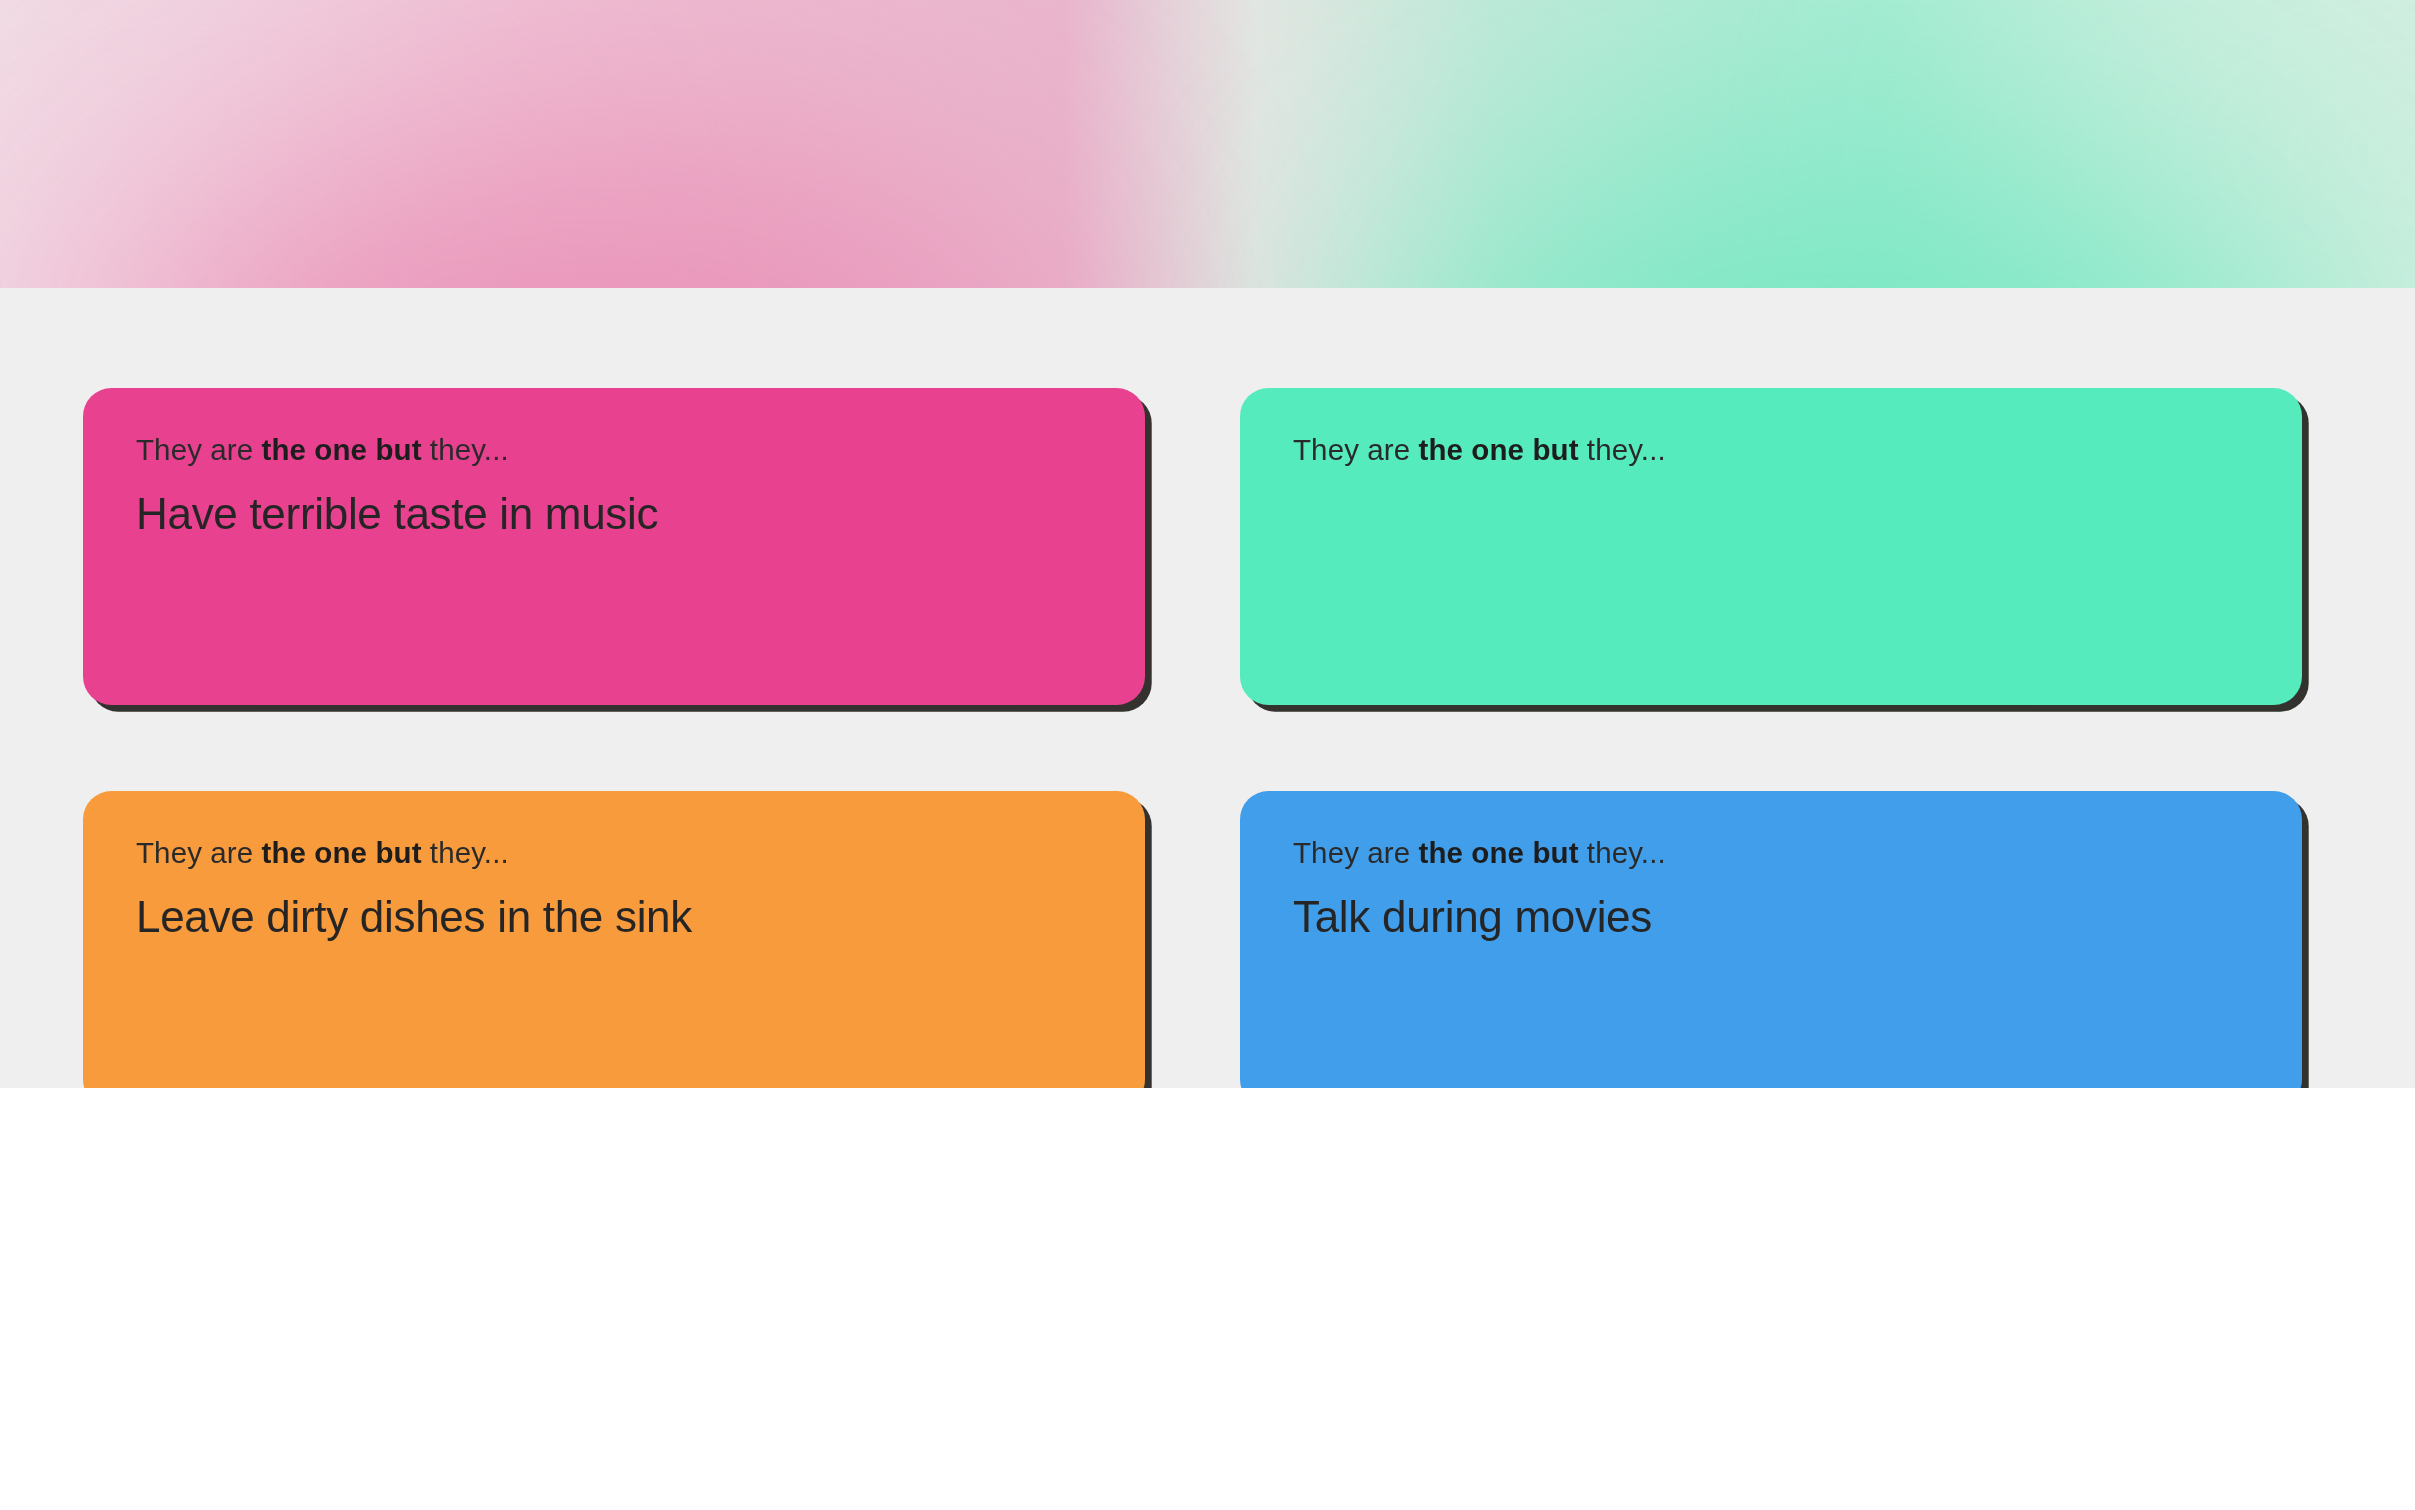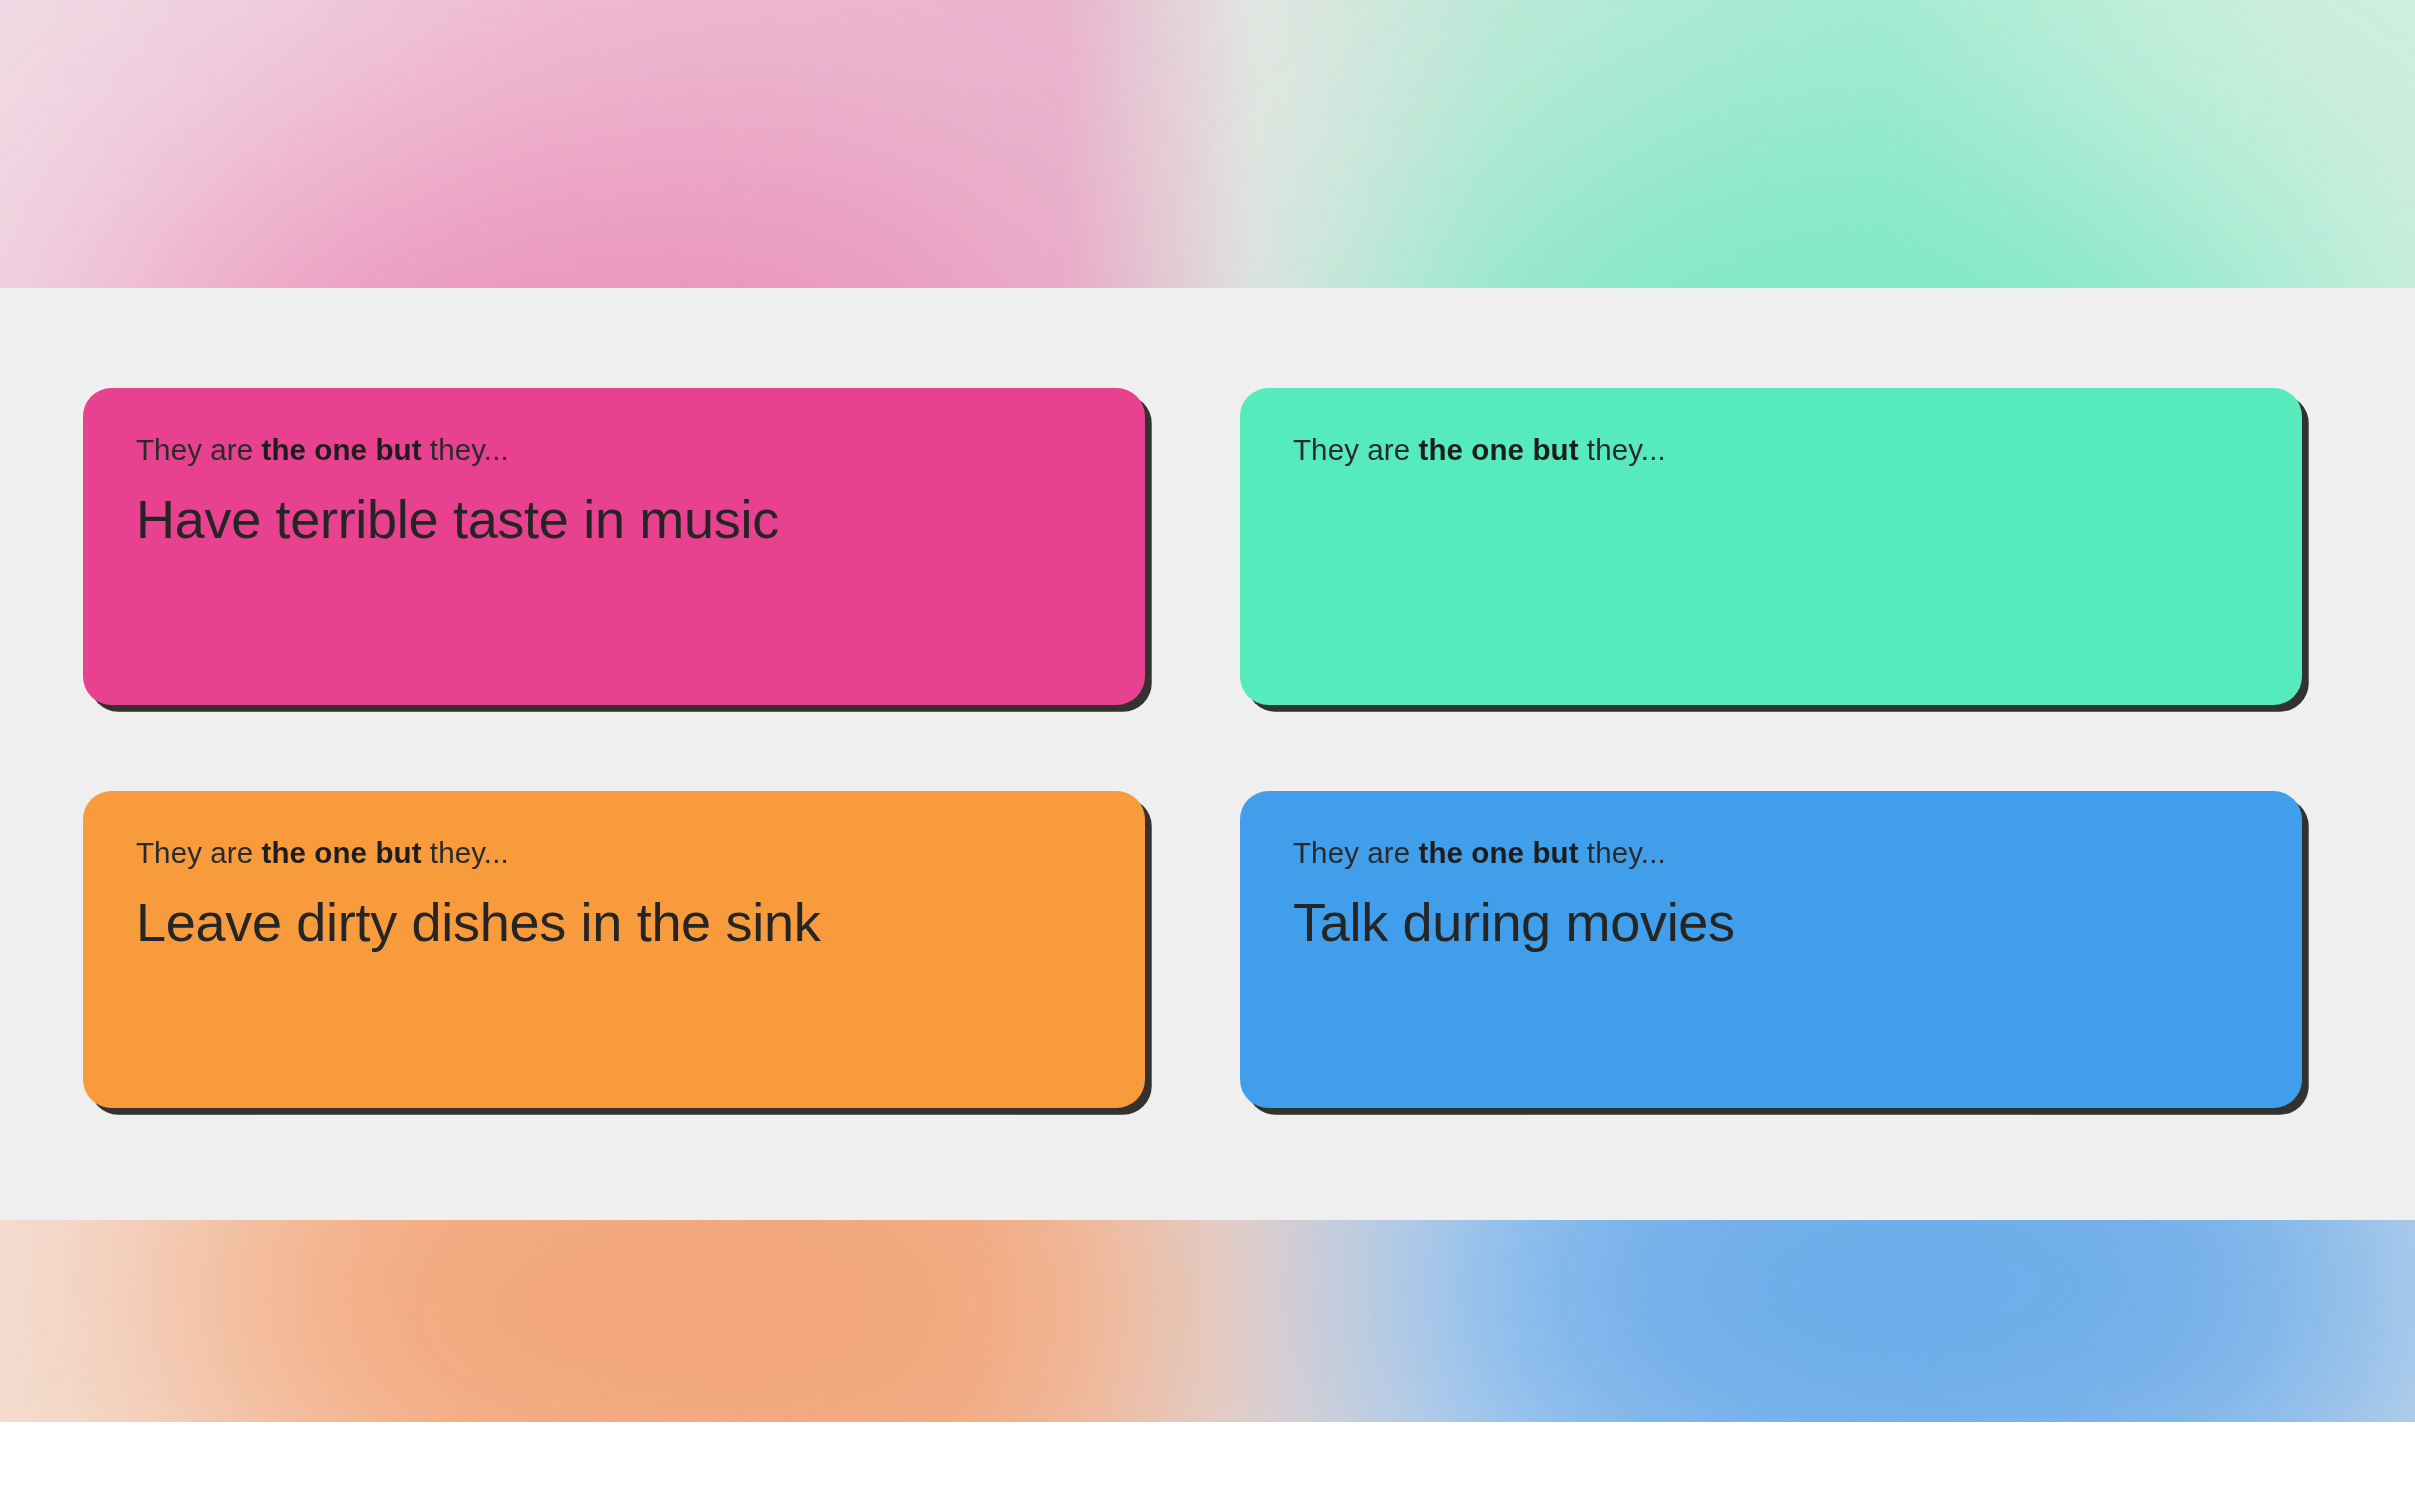--- a/index.html
+++ b/index.html
@@ -8,21 +8,21 @@
     padding: 0;
     background: #ffffff;
   }
   body {
     font-family: "Liberation Sans", sans-serif;
   }
 
   .screen {
     position: relative;
     width: 2416px;
-    height: 1422px;
+    height: 1088px;
     overflow: hidden;
     background: #4d7c0f;
   }
 
   
   .strip {
     position: absolute;
     left: 0;
     width: 2416px;
     overflow: hidden;
@@ -159,21 +159,21 @@
     letter-spacing: 0.1px;
     white-space: nowrap;
   }
   .card-prompt b {
     font-weight: 700;
     color: #1d1d1d;
   }
 
   .card-answer {
     margin-top: 21px;
-    font-size: 54px;
+    font-size: 44px;
     line-height: 1.1;
     font-weight: 400;
     color: #252525;
     letter-spacing: -0.3px;
     white-space: nowrap;
   }
 </style>
 </head>
 <body>
 

